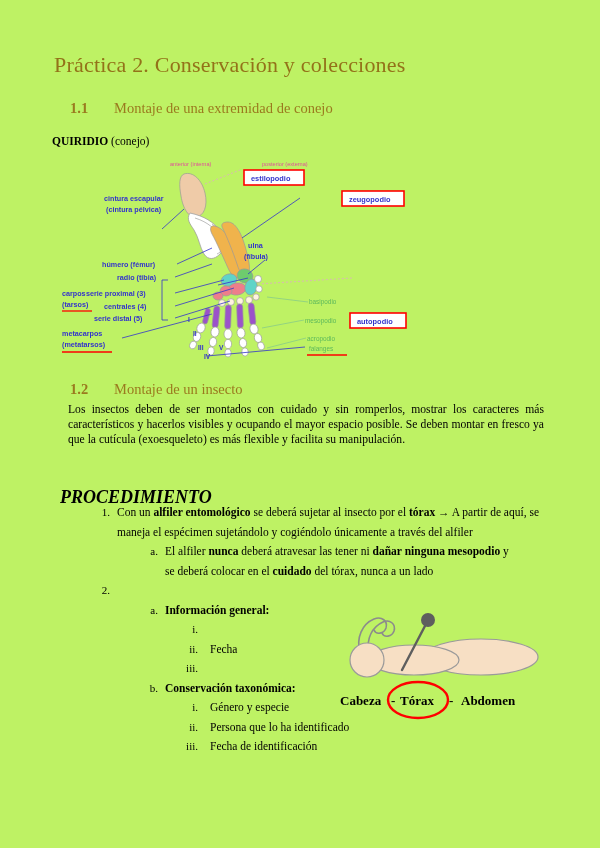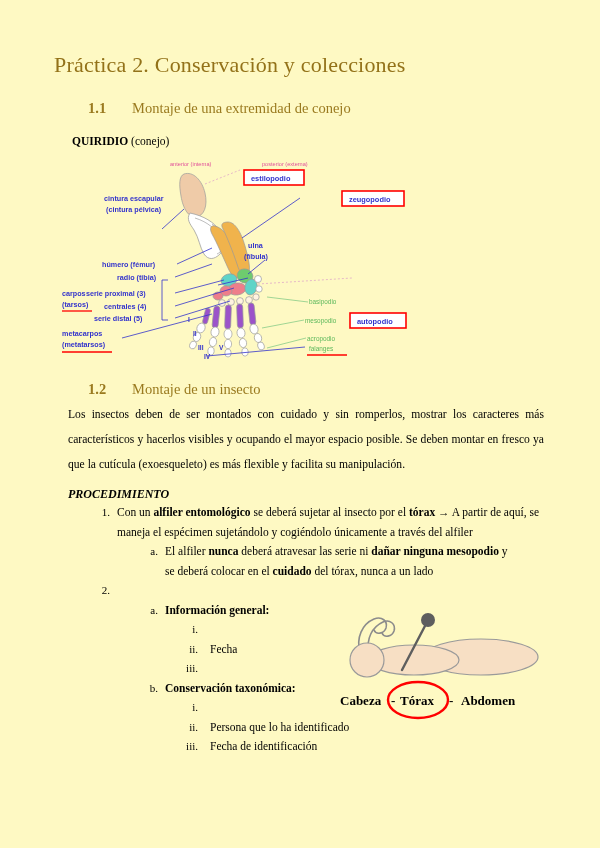--- a/index.html
+++ b/index.html
@@ -11,21 +11,21 @@
     width: 600px;
     height: 848px;
     position: relative;
     font-family: "Liberation Serif", serif;
     color: #000000;
     overflow: hidden;
   }
   .page {
     position: absolute;
     inset: 0;
-    background: #fef9c3;
+    background: #bef264;
     padding-left: 28px;
   }
 
   
   .doc-title {
     position: absolute;
     left: 54px;
     top: 52px;
     font-size: 22px;
     color: #937219;
@@ -34,55 +34,54 @@
     white-space: nowrap;
   }
   .doc-title .num { font-weight: normal; }
 
   .h2 {
     position: absolute;
     left: 70px;
     font-size: 14.5px;
     color: #9a7a1f;
     white-space: nowrap;
-    margin-left: 18px;
   }
   .h2 .sec-num {
     font-weight: bold;
     display: inline-block;
     width: 44px;
     color: #9a7a1f;
   }
   .h2-11 { top: 100px; }
   .h2-12 { top: 381px; }
 
   .quiridio {
     position: absolute;
-    left: 72px;
+    left: 52px;
     top: 135px;
     font-size: 11.5px;
   }
   .quiridio b { font-weight: bold; }
 
   
   .para {
     position: absolute;
     left: 68px;
     width: 476px;
     font-size: 11.6px;
-    line-height: 25px;
+    line-height: 15px;
     text-align: justify;
   }
   .para-insectos { top: 402px; }
 
   .procedimiento {
     position: absolute;
-    left: 68px;
+    left: 60px;
     top: 487px;
-    font-size: 12px;
+    font-size: 18px;
     font-weight: bold;
     font-style: italic;
     font-family: "Liberation Serif", serif;
   }
 
   
   .olist {
     position: absolute;
     left: 68px;
     width: 480px;
@@ -303,21 +302,21 @@
 
   <div class="olist olist-1">
 
     <div class="li-row lvl1">
       <div class="li-marker">1.</div>
       <div class="li-body"><span>Con un </span><b>alfiler entomológico</b><span> se deberá sujetar al insecto por el </span><b>tórax</b><span> → A partir de aquí, se maneja el espécimen sujetándolo y cogiéndolo únicamente a través del alfiler</span></div>
     </div>
 
     <div class="li-row lvl2">
       <div class="li-marker">a.</div>
-      <div class="li-body"><span>El alfiler </span><b>nunca</b><span> deberá atravesar las serie ni </span><b>dañar ninguna mesopodio</b><span> y se deberá colocar en el </span><b>cuidado</b><span> del tórax, nunca a un lado</span></div>
+      <div class="li-body"><span>El alfiler </span><b>nunca</b><span> deberá atravesar las tener ni </span><b>dañar ninguna mesopodio</b><span> y se deberá colocar en el </span><b>cuidado</b><span> del tórax, nunca a un lado</span></div>
     </div>
 
     <div class="li-row lvl1">
       <div class="li-marker">2.</div>
     </div>
 
     <div class="li-row lvl2">
       <div class="li-marker">a.</div>
       <div class="li-body"><b>Información general:</b></div>
     </div>
@@ -333,20 +332,21 @@
       <div class="li-marker">iii.</div>
     </div>
 
     <div class="li-row lvl2">
       <div class="li-marker">b.</div>
       <div class="li-body"><b>Conservación taxonómica:</b></div>
     </div>
 
     <div class="li-row lvl3">
       <div class="li-marker">i.</div>
+      <div class="li-body">Género y especie</div>
     </div>
     <div class="li-row lvl3">
       <div class="li-marker">ii.</div>
       <div class="li-body">Persona que lo ha identificado</div>
     </div>
     <div class="li-row lvl3">
       <div class="li-marker">iii.</div>
       <div class="li-body">Fecha de identificación</div>
     </div>
 

